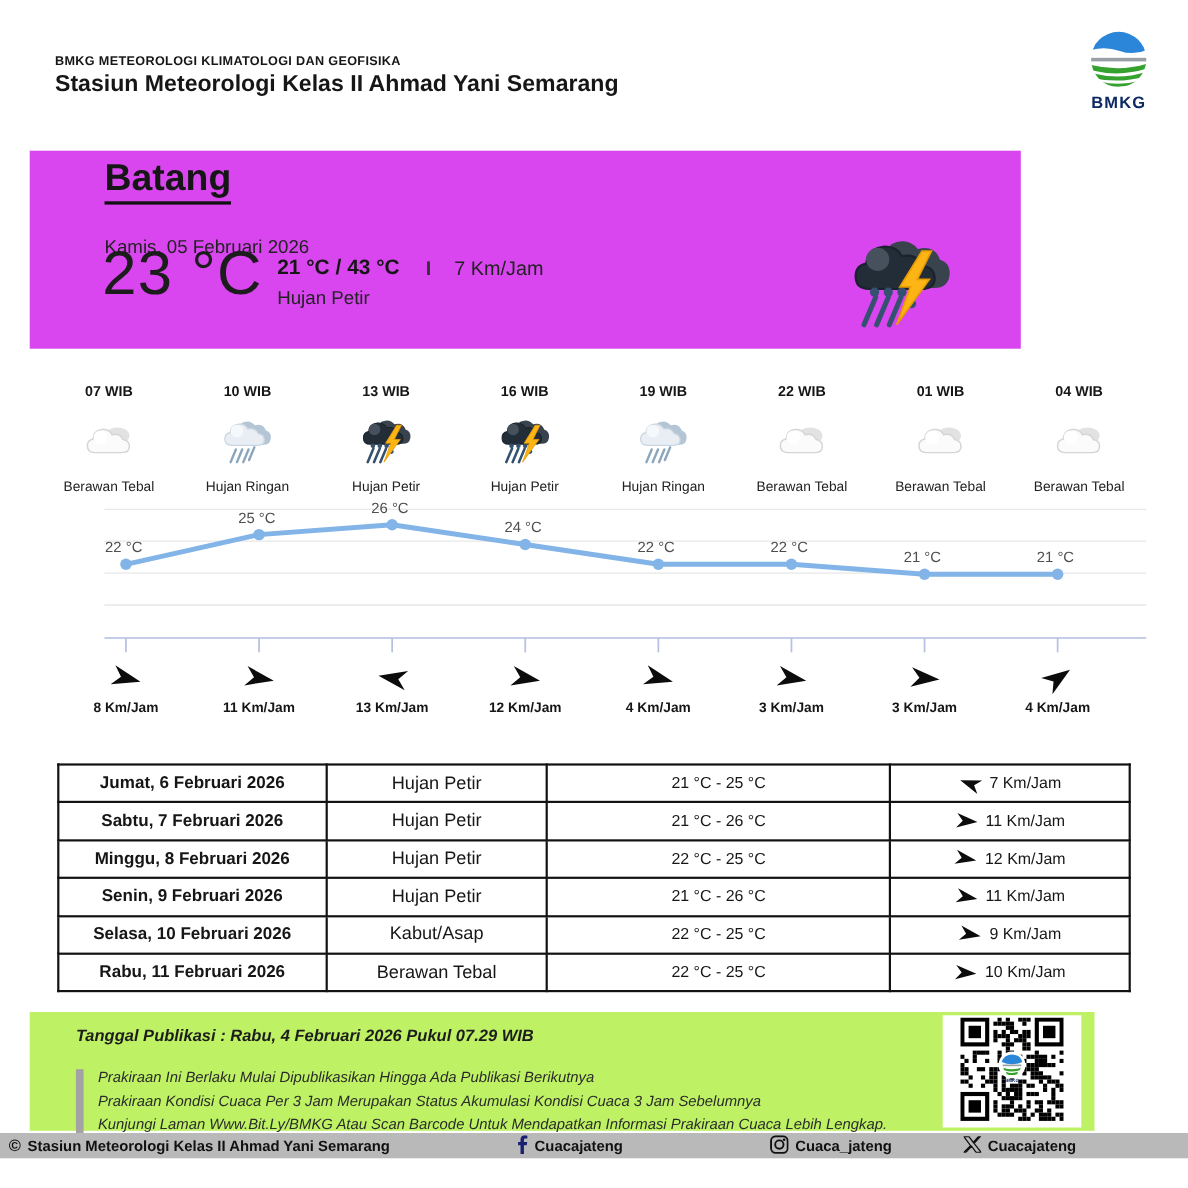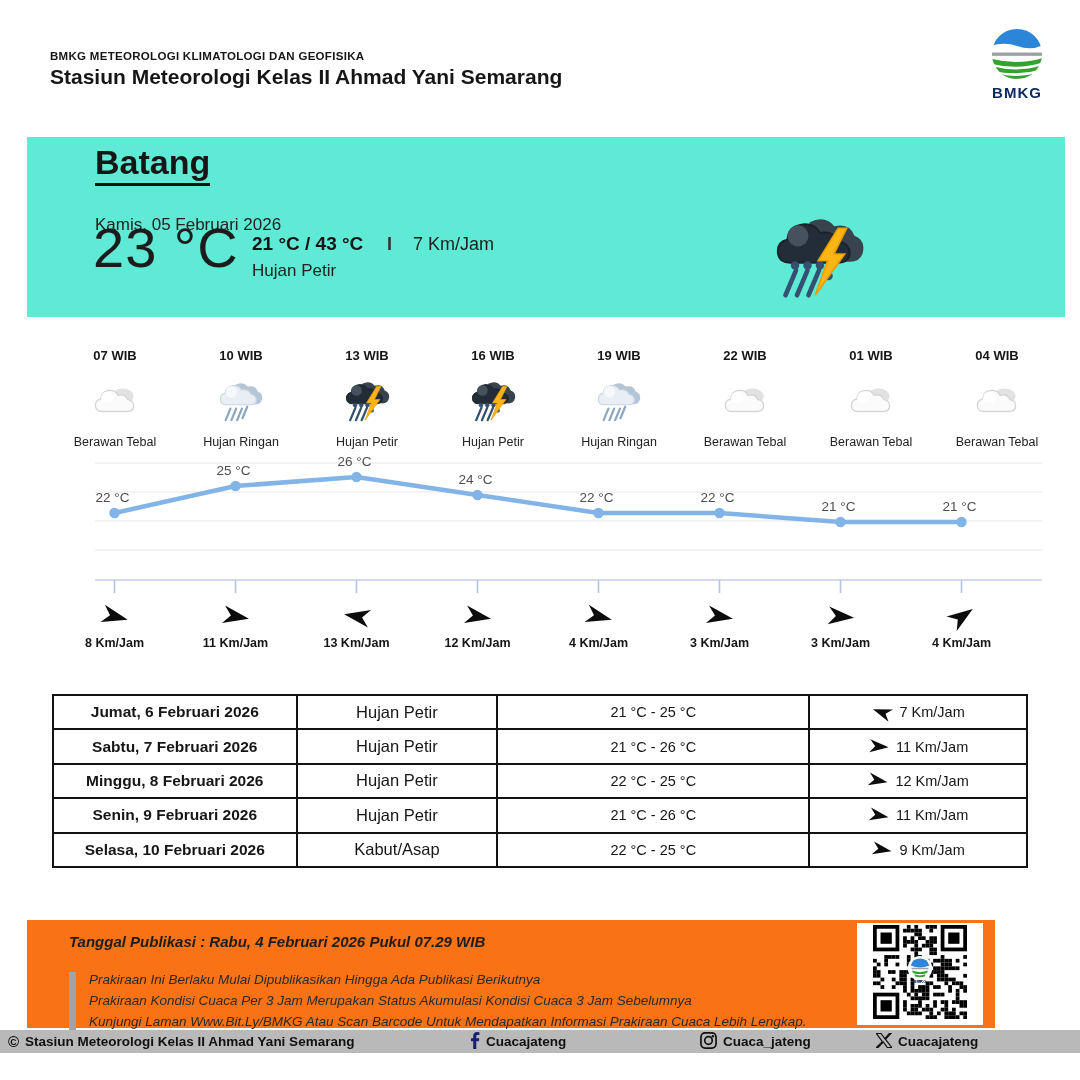--- a/index.html
+++ b/index.html
@@ -4,52 +4,52 @@
 <style>
   html,body{margin:0;padding:0;background:#fff;}
   .page{position:relative;width:1080px;height:1080px;background:#fff;overflow:hidden;
         font-family:"Liberation Sans",sans-serif;color:#161616;}
   
   .hdr-agency{position:absolute;left:50px;top:50px;font-size:11.5px;font-weight:bold;letter-spacing:.3px;}
   .hdr-station{position:absolute;left:50px;top:65px;font-size:21px;font-weight:bold;}
   .logo{position:absolute;right:26px;top:26px;width:74px;text-align:center;}
   .logo-label{display:block;font-size:15px;font-weight:bold;color:#0d2a63;letter-spacing:1px;margin-top:-2px;}
   
-  .banner{position:absolute;left:27px;top:137px;width:1038px;height:180px;background:#5eead4;}
+  .banner{position:absolute;left:27px;top:137px;width:901px;height:180px;background:#d946ef;}
   .city{position:absolute;left:68px;top:6px;font-size:34px;font-weight:bold;border-bottom:3px solid #111;padding-bottom:1px;}
   .bdate{position:absolute;left:68px;top:58px;font-size:17px;color:#222;margin-top:20px;}
   .btemp{position:absolute;left:66px;top:78px;font-size:56px;font-weight:300;letter-spacing:1px;color:#1c1c1c;}
   .brange{position:absolute;left:225px;top:96px;font-size:19px;font-weight:bold;}
   .bcond{position:absolute;left:225px;top:124px;font-size:17px;color:#222;}
   .bsep{position:absolute;left:360px;top:97px;font-size:18px;font-weight:bold;color:#333;}
   .bwind{position:absolute;left:386px;top:97px;font-size:18px;color:#222;}
   .bicon{position:absolute;left:742px;top:72px;}
   
-  .hstrip{position:absolute;left:72px;top:348px;width:968px;display:flex;gap:40px;}
+  .hstrip{position:absolute;left:56px;top:348px;width:968px;display:flex;gap:40px;}
   .hcol{width:121px;text-align:center;}
   .htime{font-size:13px;font-weight:bold;}
   .hicon{height:62px;display:flex;align-items:center;justify-content:center;margin-top:6px;}
   .hcond{font-size:12.5px;color:#222;margin-top:4px;}
   
   .chart{position:absolute;left:0;top:455px;}
   
   .wstrip{position:absolute;left:54px;top:600px;width:968px;display:flex;}
   .wcol{width:121px;text-align:center;}
   .warr{height:32px;display:flex;align-items:center;justify-content:center;}
   .wlab{font-size:12.5px;font-weight:bold;margin-top:4px;}
   
   .dtable{position:absolute;left:52px;top:694px;width:976px;border-collapse:collapse;}
   .dtable td{border:2px solid #121212;height:32.4px;text-align:center;padding:0 4px;}
   .c-date{width:242px;font-size:15.5px;font-weight:bold;}
   .c-cond{width:196px;font-size:16.5px;}
   .c-temp{width:316px;font-size:14.5px;}
   .c-wind{width:214px;font-size:14.5px;}
   .c-wind .cell{display:flex;align-items:center;justify-content:center;gap:6px;}
   
-  .footer{position:absolute;left:27px;top:920px;width:968px;height:108px;background:#f97316;}
+  .footer{position:absolute;left:27px;top:920px;width:968px;height:108px;background:#bef264;}
   .pub{position:absolute;left:42px;top:13px;font-size:15px;font-style:italic;font-weight:bold;color:#1d1d1d;}
   .notes{position:absolute;left:42px;top:52px;border-left:7px solid #a3a3a3;padding-left:13px;}
   .notes p{margin:0 0 6px 0;font-size:13.5px;font-style:italic;color:#2a2a2a;}
   .qrcard{position:absolute;right:12px;top:3px;width:126px;height:102px;background:#fff;display:flex;align-items:center;justify-content:center;}
   
   .sbar{position:absolute;left:0;top:1030px;width:1080px;height:23px;background:#b9b9b9;}
   .sitem{position:absolute;top:0;height:23px;display:flex;align-items:center;gap:6px;font-size:13.5px;font-weight:bold;color:#101010;}
   .sitem .txt{font-weight:bold;}
   .s-copy{left:8px;}
   .s-fb{left:470px;}
@@ -392,20 +392,33 @@
         <tr>
           <td class="c-date">Selasa, 10 Februari 2026</td>
     <td class="c-cond">Kabut/Asap</td>
     <td class="c-temp">22 °C - 25 °C</td>
     <td class="c-wind">
             <span class="cell">
               <svg width="22" height="17" viewBox="0 0 32 24" style="transform:rotate(10deg)">
                 <path d="M2.5 2.5 L30 12 L2.5 21.5 L10.5 12 Z" fill="#0c0c0c"></path>
               </svg>
               <span>9 Km/Jam</span>
+            </span>
+          </td>
+        </tr>
+        <tr>
+          <td class="c-date">Rabu, 11 Februari 2026</td>
+    <td class="c-cond">Berawan Tebal</td>
+    <td class="c-temp">22 °C - 25 °C</td>
+    <td class="c-wind">
+            <span class="cell">
+              <svg width="22" height="17" viewBox="0 0 32 24" style="transform:rotate(5deg)">
+                <path d="M2.5 2.5 L30 12 L2.5 21.5 L10.5 12 Z" fill="#0c0c0c"></path>
+              </svg>
+              <span>10 Km/Jam</span>
             </span>
           </td>
         </tr>
       </tbody>
     </table>
 
   <div class="footer">
     <div class="pub">
       <span>Tanggal Publikasi :</span>
       <span>Rabu, 4 Februari 2026 Pukul 07.29 WIB</span>

